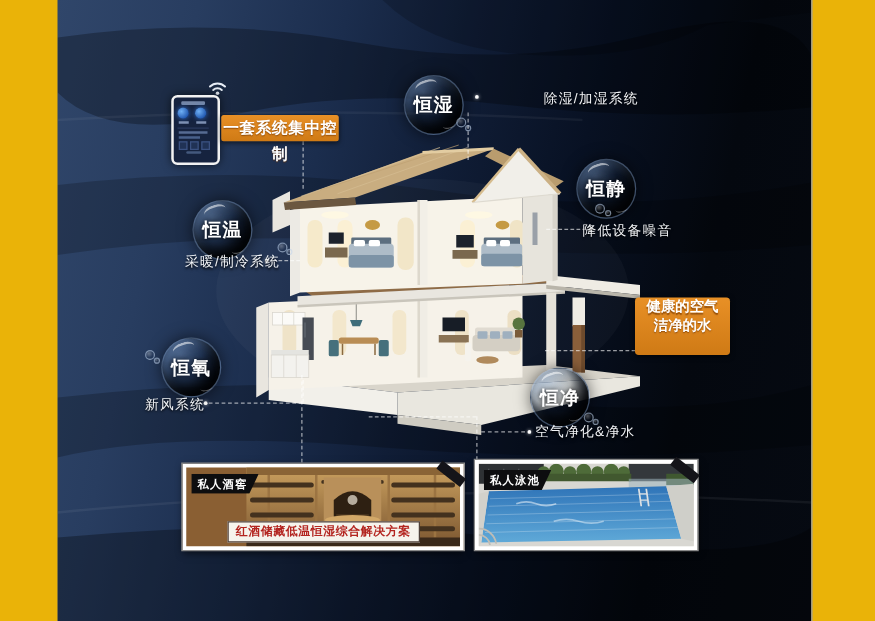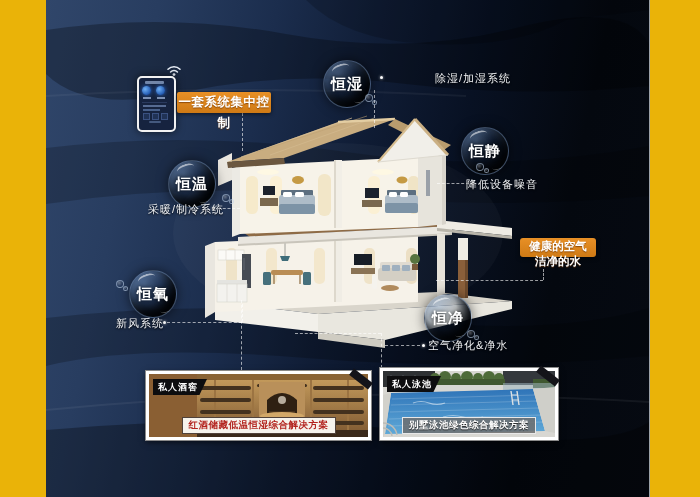--- a/index.html
+++ b/index.html
@@ -193,21 +193,21 @@
   <div class="abs dot" style="left:425px;top:181.5px;"></div>
   <div class="abs dot" style="left:117px;top:320.5px;"></div>
   <div class="abs dot" style="left:376px;top:343.5px;"></div>
 
   <div class="abs bubble" style="left:277px;top:60px;">
     <span>恒湿</span>
       </div>
   <div class="abs bubble" style="left:415px;top:127px;">
     <span>恒静</span>
       </div>
-  <div class="abs bubble" style="left:122px;top:160px;">
+  <div class="abs bubble" style="left:108px;top:160px;">
     <span>恒温</span>
       </div>
   <div class="abs bubble" style="left:83px;top:270px;">
     <span>恒氧</span>
       </div>
   <div class="abs bubble" style="left:378px;top:294px;">
     <span>恒净</span>
       </div>
 
   <div class="abs mini-bubble" style="left:319px;top:94px;width:6px;height:6px;"></div>
@@ -244,21 +244,21 @@
     <div class="el" style="left:4px;top:35px;width:5px;height:5px;background:#203255;border:1px solid #3a5181;"></div>
     <div class="el" style="left:13px;top:35px;width:5px;height:5px;background:#203255;border:1px solid #3a5181;"></div>
     <div class="el" style="left:22px;top:35px;width:5px;height:5px;background:#203255;border:1px solid #3a5181;"></div>
     <div class="el" style="left:10px;top:43px;width:12px;height:2px;background:#44597e;border-radius:1px;"></div>
   </div>
 
   <div class="abs orange" style="left:131px;top:92px;width:94px;height:21px;line-height:21px;font-size:12.5px;letter-spacing:.5px;">
     <span>一套系统集中控制</span>
   </div>
 
-  <div class="abs orange" style="left:462px;top:238px;width:76px;height:19px;border-radius:3px;font-size:11.5px;line-height:14.5px;padding-top:1px;box-sizing:border-box;margin-left:12px;">
+  <div class="abs orange" style="left:462px;top:238px;width:76px;height:46px;border-radius:3px;font-size:11.5px;line-height:14.5px;padding-top:1px;box-sizing:border-box;">
     <div>健康的空气</div>
     <div>洁净的水</div>
   </div>
 
   <div class="abs photo" style="left:100px;top:371px;width:171px;height:63px;background:#8a5f33;padding-left:48px;">
     <svg width="171" height="63" viewBox="0 0 171 63">
       <defs>
         <linearGradient id="wg" x1="0" y1="0" x2="0" y2="1">
           <stop offset="0" stop-color="#caa05f"></stop>
               <stop offset="1" stop-color="#7b5630"></stop>
@@ -336,17 +336,16 @@
       <line x1="134" y1="20" x2="136" y2="34" stroke="#dde1e4" stroke-width="1.4"></line>
       <line x1="128.7" y1="24" x2="134.7" y2="24" stroke="#dde1e4" stroke-width="1"></line>
       <line x1="129.4" y1="29" x2="135.4" y2="29" stroke="#dde1e4" stroke-width="1"></line>
       <polygon points="150,18 172,16 172,62 162,60" fill="#cfcfc9"></polygon>
       <path d="M2 63 L8 22 L0 24 L0 66 Z" fill="#d2d1cb"></path>
       <path d="M0 52 A14 14 0 0 1 14 64" fill="none" stroke="#bdbcb6" stroke-width="1.4"></path>
       <path d="M0 57 A9 9 0 0 1 9 65" fill="none" stroke="#bdbcb6" stroke-width="1.4"></path>
     </svg>
     <div class="ribbon"></div>
     <div class="photo-tag">私人泳池</div>
-    <div class="caption caption-pool">别墅泳池绿色综合解决方案</div>
   </div>
 
  </div>
 </div>
 
 </body></html>

